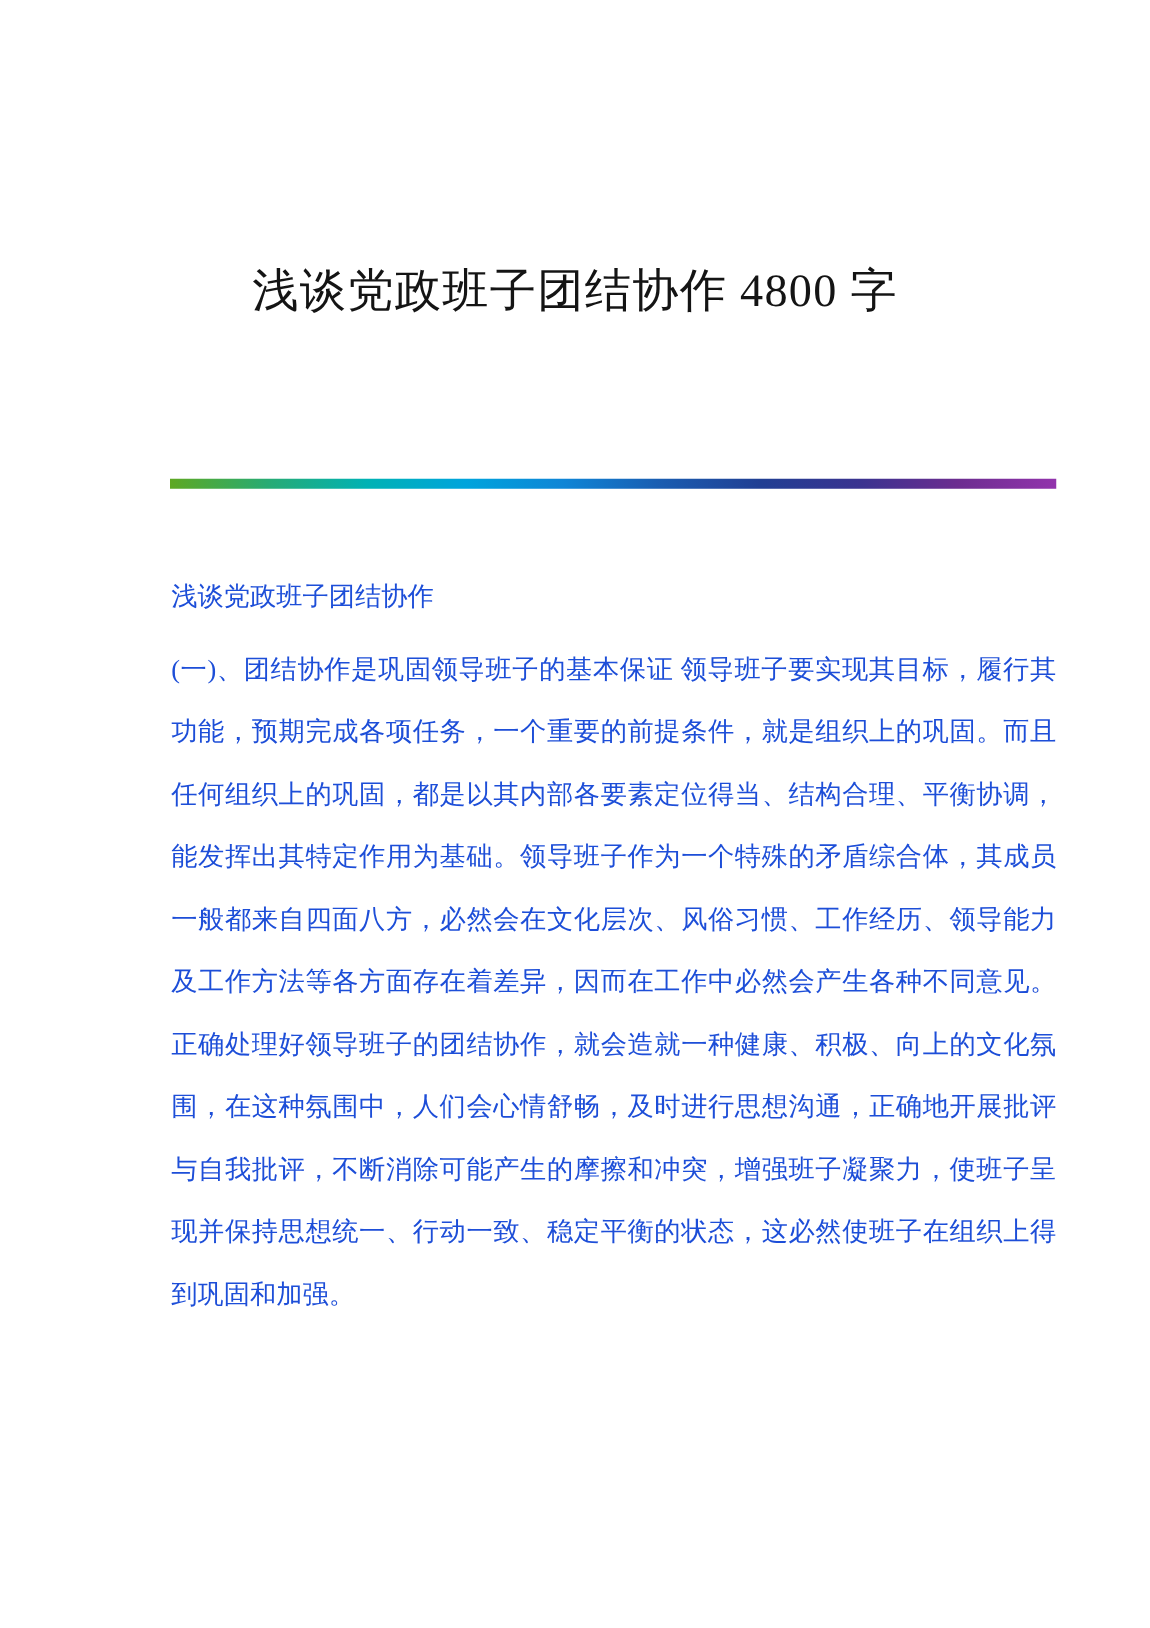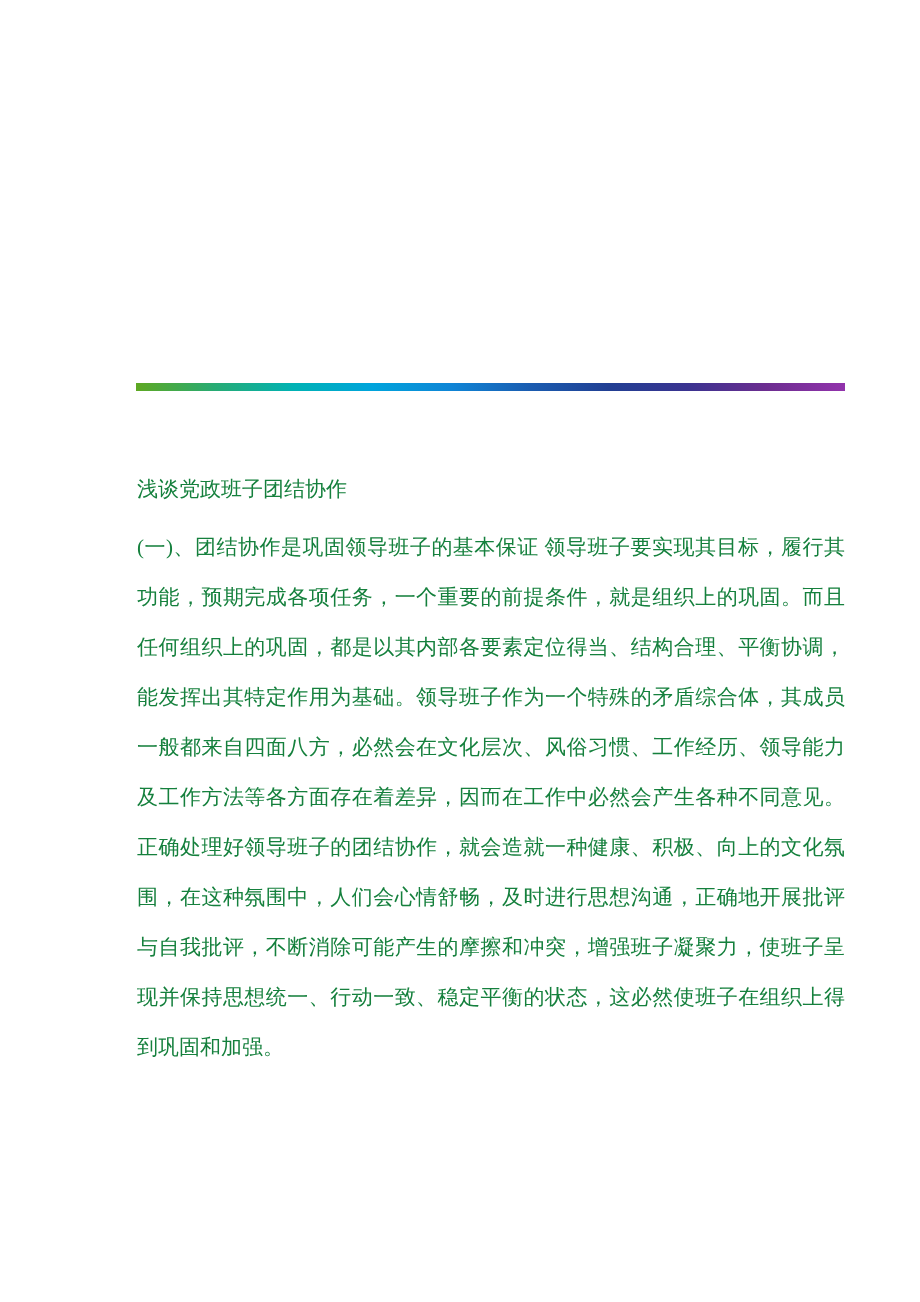--- a/index.html
+++ b/index.html
@@ -32,37 +32,38 @@
     position: absolute;
     top: 383px;
     left: 136px;
     width: 709px;
     height: 8px;
     
     background: #4aa0d0;
   }
   .body-text {
     position: absolute;
-    top: 464px;
+    top: 452px;
     left: 137px;
     width: 708px;
     font-size: 21px;
     line-height: 50px;
-    color: #15803d;
+    color: #1d4ed8;
     text-align: justify;
   }
   .body-text p {
     margin: 0 0 8px 0;
   }
 </style>
 </head>
 <body>
 
 <div class="page">
 
+  <h1 class="doc-title">浅谈党政班子团结协作 4800 字</h1>
 
   <div class="divider" style="background: linear-gradient(to right, rgb(94, 168, 34), rgb(39, 171, 116), rgb(0, 178, 180), rgb(0, 164, 220), rgb(15, 133, 214), rgb(26, 92, 176), rgb(33, 63, 147), rgb(58, 51, 144), rgb(108, 45, 144), rgb(146, 51, 172));"></div>
 
   <div class="body-text">
     <p>浅谈党政班子团结协作</p>
     <p>(一)、团结协作是巩固领导班子的基本保证 领导班子要实现其目标，履行其功能，预期完成各项任务，一个重要的前提条件，就是组织上的巩固。而且任何组织上的巩固，都是以其内部各要素定位得当、结构合理、平衡协调，能发挥出其特定作用为基础。领导班子作为一个特殊的矛盾综合体，其成员一般都来自四面八方，必然会在文化层次、风俗习惯、工作经历、领导能力及工作方法等各方面存在着差异，因而在工作中必然会产生各种不同意见。正确处理好领导班子的团结协作，就会造就一种健康、积极、向上的文化氛围，在这种氛围中，人们会心情舒畅，及时进行思想沟通，正确地开展批评与自我批评，不断消除可能产生的摩擦和冲突，增强班子凝聚力，使班子呈现并保持思想统一、行动一致、稳定平衡的状态，这必然使班子在组织上得到巩固和加强。</p>
   </div>
 
 </div>
 

